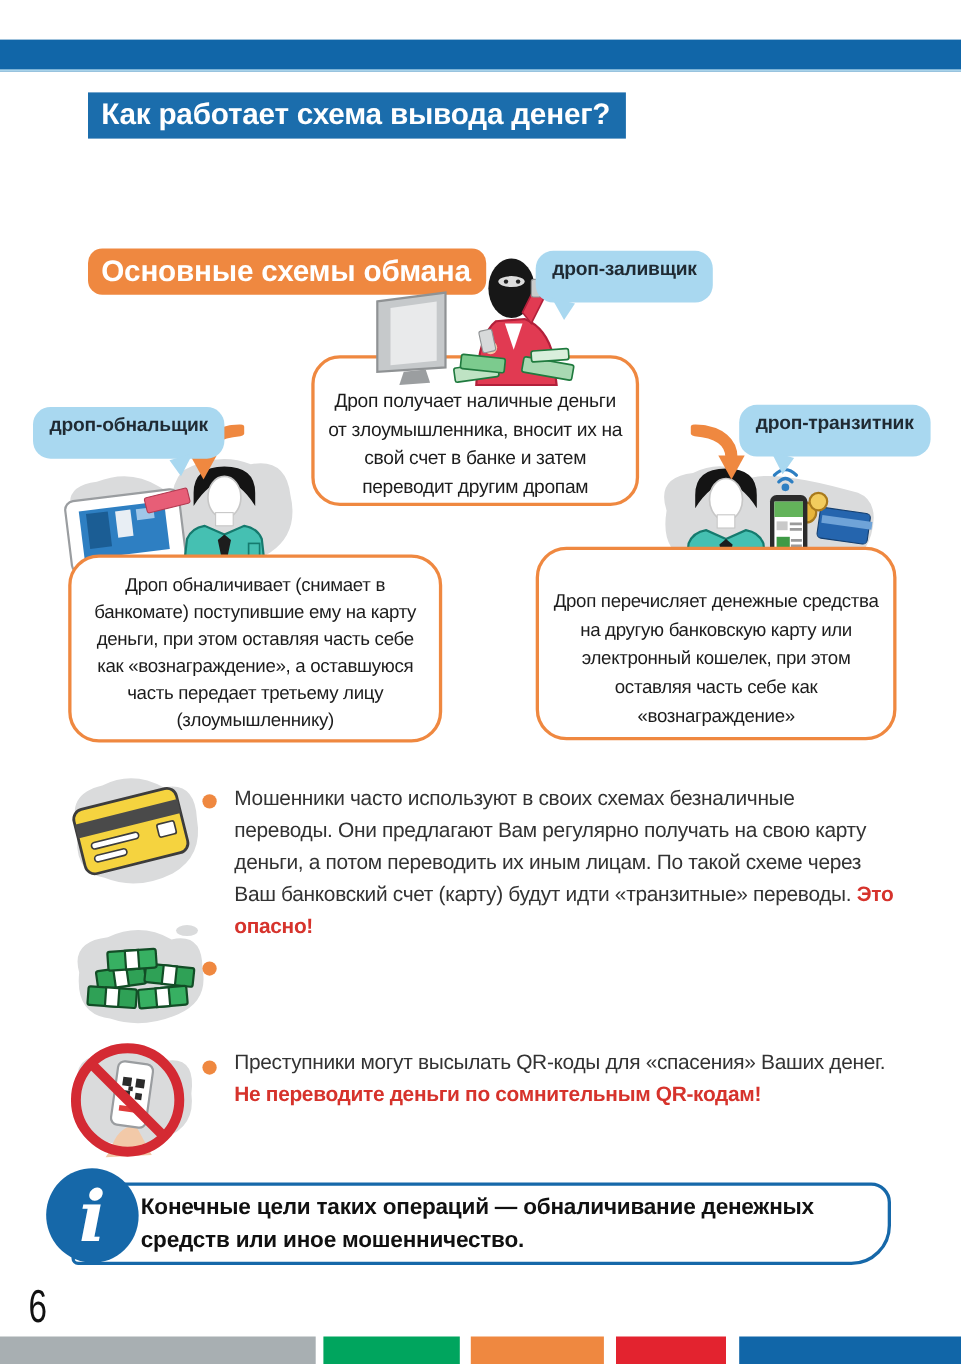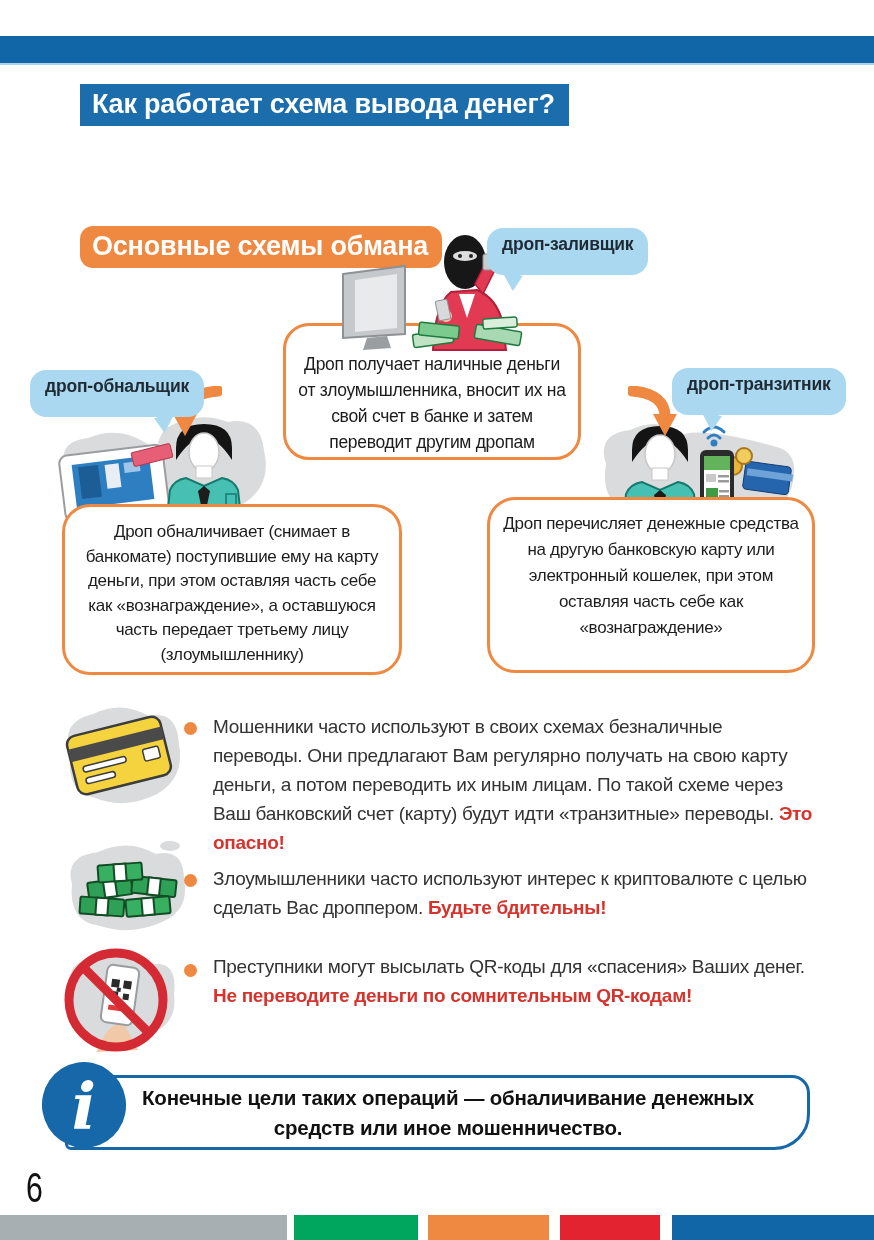--- a/index.html
+++ b/index.html
@@ -33,36 +33,36 @@
       border-color:#a9d8f0 transparent transparent transparent;transform:rotate(16deg);}
 
   
   .obox{background:#fff;border:3px solid #ef8840;text-align:center;font-weight:normal;color:#1c1c1c;
         letter-spacing:-0.3px;z-index:2;box-sizing:border-box;}
   .obox-center{left:283px;top:323px;width:298px;height:137px;border-radius:26px;
                font-size:17.5px;line-height:26px;padding:25px 8px 8px;}
   .obox-left{left:62px;top:504px;width:340px;height:171px;border-radius:28px;
              font-size:17px;line-height:24.5px;padding:13px 10px 8px;}
   .obox-right{left:487px;top:497px;width:328px;height:176px;border-radius:28px;
-              font-size:17px;line-height:26px;padding:11px 12px 8px;}
+              font-size:17px;line-height:26px;padding:34px 12px 8px;}
 
   .illus{z-index:1;}
   .illus-high{z-index:3;}
 
   
   .dot{width:13px;height:13px;border-radius:50%;background:#ef8840;z-index:2;}
   .btext{width:600px;font-size:19px;line-height:29px;color:#333;letter-spacing:-0.3px;}
   .warn{color:#d6332c;font-weight:bold;}
   .warn-block{display:block;}
 
   
   .infobox{left:65px;top:1075px;width:745px;height:75px;background:#fff;
            border:3px solid #1668a9;border-radius:18px 18px 36px 6px;box-sizing:border-box;z-index:1;}
   .infotext{left:128px;top:1083px;width:640px;font-size:20.5px;line-height:30px;font-weight:bold;
-            color:#111;letter-spacing:-0.2px;z-index:2;text-align:center;}
+            color:#111;letter-spacing:-0.2px;z-index:2;}
 
   .pagenum{left:26px;top:1164px;font-size:42px;color:#111;transform:scaleX(0.72);
            transform-origin:left top;font-family:"Liberation Sans",sans-serif;}
 
   .bar{top:1215px;height:25px;}
   .bar-gray{left:0;width:287px;background:#a8afb2;}
   .bar-green{left:294px;width:124px;background:#00a55e;}
   .bar-orange{left:428px;width:121px;background:#ef8840;}
   .bar-red{left:560px;width:100px;background:#e3232f;}
   .bar-blue{left:672px;width:202px;background:#1166a8;}
@@ -221,24 +221,20 @@
           <rect x="22" y="68" width="44" height="17" rx="2" fill="#2fa156"></rect>
           <rect x="38" y="68" width="12" height="17" fill="#fff"></rect>
         </g>
       <g transform="rotate(-5 90 76)">
           <rect x="68" y="68" width="44" height="17" rx="2" fill="#37b062"></rect>
           <rect x="84" y="68" width="12" height="17" fill="#fff"></rect>
         </g>
     </g>
   </svg>
   <div class="abs dot" style="left:184px;top:874px;"></div>
-  <div class="abs btext" style="left:213px;top:864px;">
-    <span>Злоумышленники часто используют интерес к криптовалюте с целью сделать Вас дроппером.</span>
-    <span class="warn">Будьте бдительны!</span>
-  </div>
 
   <svg class="abs illus" style="left:52px;top:938px;" width="130" height="115" viewBox="0 0 130 115">
     <path d="M20,50 Q12,22 46,20 Q76,8 102,26 Q126,24 122,56 Q126,86 98,96 Q66,110 40,98 Q14,92 20,50 Z" fill="#dadbdc"></path>
     <path d="M48,108 Q56,84 72,86 L86,112 L44,114 Z" fill="#f2c9a8"></path>
     <rect x="52" y="28" width="32" height="58" rx="6" fill="#fff" stroke="#9a9da0" stroke-width="2" transform="rotate(8 68 57)"></rect>
     <g transform="rotate(8 68 57)" fill="#2b2b2b">
       <rect x="58" y="42" width="8" height="8"></rect>
         <rect x="70" y="42" width="8" height="8"></rect>
       <rect x="58" y="54" width="8" height="8"></rect>
         <rect x="71" y="55" width="6" height="6"></rect>

